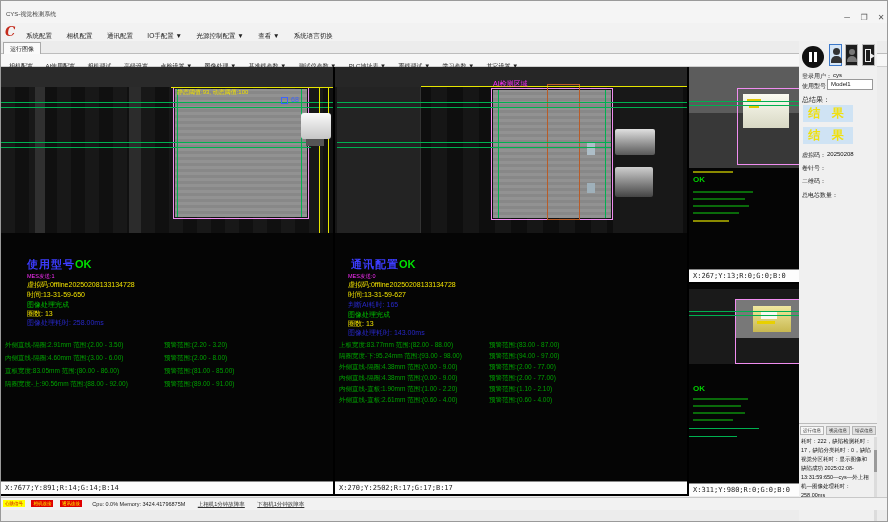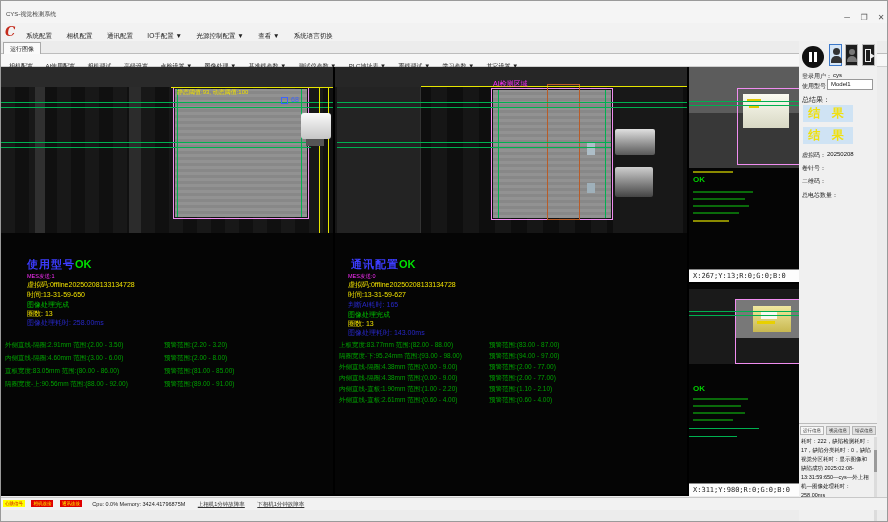--- a/index.html
+++ b/index.html
@@ -183,20 +183,21 @@
 
       <div class="mrow" style="left:4px;top:274px;">外侧直线-隔圈:2.91mm 范围:(2.00 - 3.50)</div>
       <div class="mrow" style="left:163px;top:274px;">预警范围:(2.20 - 3.20)</div>
       <div class="mrow" style="left:4px;top:287px;">内侧直线-隔圈:4.60mm 范围:(3.00 - 6.00)</div>
       <div class="mrow" style="left:163px;top:287px;">预警范围:(2.00 - 8.00)</div>
       <div class="mrow" style="left:4px;top:300px;">直板宽度:83.05mm 范围:(80.00 - 86.00)</div>
       <div class="mrow" style="left:163px;top:300px;">预警范围:(81.00 - 85.00)</div>
       <div class="mrow" style="left:4px;top:313px;">隔圈宽度-上:90.56mm 范围:(88.00 - 92.00)</div>
       <div class="mrow" style="left:163px;top:313px;">预警范围:(89.00 - 91.00)</div>
 
+      <div class="coordbar">X:7677;Y:891;R:14;G:14;B:14</div>
     </div>
 
     <div class="view" style="left:334px;top:0;width:352px;height:427px;">
       <div class="abs" style="left:0;top:0;width:352px;height:20px;background:#262626;"></div>
       <div class="abs" style="left:0;top:20px;width:352px;height:146px;background:repeating-linear-gradient(90deg,#161616 0 16px,#0e0e0e 16px 32px);"></div>
       <div class="abs" style="left:2px;top:20px;width:84px;height:146px;background:#232323;border-right:1px solid #333;"></div>
       <div class="abs" style="left:278px;top:20px;width:70px;height:146px;background:#181818;"></div>
       <div class="pinkrect" style="left:156px;top:21px;width:122px;height:132px;"></div>
       <div class="grayfill" style="left:158px;top:23px;width:118px;height:128px;"></div>
       <div class="abs" style="left:212px;top:17px;width:33px;height:136px;border:1px solid #b85c28;"></div>
@@ -230,20 +231,21 @@
       <div class="mrow" style="left:154px;top:285px;">预警范围:(94.00 - 97.00)</div>
       <div class="mrow" style="left:4px;top:296px;">外侧直线-隔圈:4.38mm 范围:(0.00 - 9.00)</div>
       <div class="mrow" style="left:154px;top:296px;">预警范围:(2.00 - 77.00)</div>
       <div class="mrow" style="left:4px;top:307px;">内侧直线-隔圈:4.38mm 范围:(0.00 - 9.00)</div>
       <div class="mrow" style="left:154px;top:307px;">预警范围:(2.00 - 77.00)</div>
       <div class="mrow" style="left:4px;top:318px;">内侧直线-直板:1.90mm 范围:(1.00 - 2.20)</div>
       <div class="mrow" style="left:154px;top:318px;">预警范围:(1.10 - 2.10)</div>
       <div class="mrow" style="left:4px;top:329px;">外侧直线-直板:2.61mm 范围:(0.60 - 4.00)</div>
       <div class="mrow" style="left:154px;top:329px;">预警范围:(0.60 - 4.00)</div>
 
+      <div class="coordbar">X:270;Y:2502;R:17;G:17;B:17</div>
     </div>
 
     <div class="view" style="left:688px;top:0;width:120px;height:215px;">
       <div class="abs" style="left:0;top:0;width:120px;height:46px;background:#5c5c5c;"></div>
       <div class="abs" style="left:0;top:46px;width:120px;height:55px;background:#383838;"></div>
       <div class="pinkrect" style="left:48px;top:21px;width:67px;height:77px;"></div>
       <div class="abs" style="left:54px;top:27px;width:46px;height:34px;background:linear-gradient(#fafaf0,#d8d8c4);"></div>
       <div class="abs" style="left:58px;top:32px;width:14px;height:3px;background:#e0c800;"></div>
       <div class="abs" style="left:60px;top:38px;width:10px;height:3px;background:#e0c800;"></div>
       <div class="gline" style="left:0;top:34px;width:120px;"></div>

